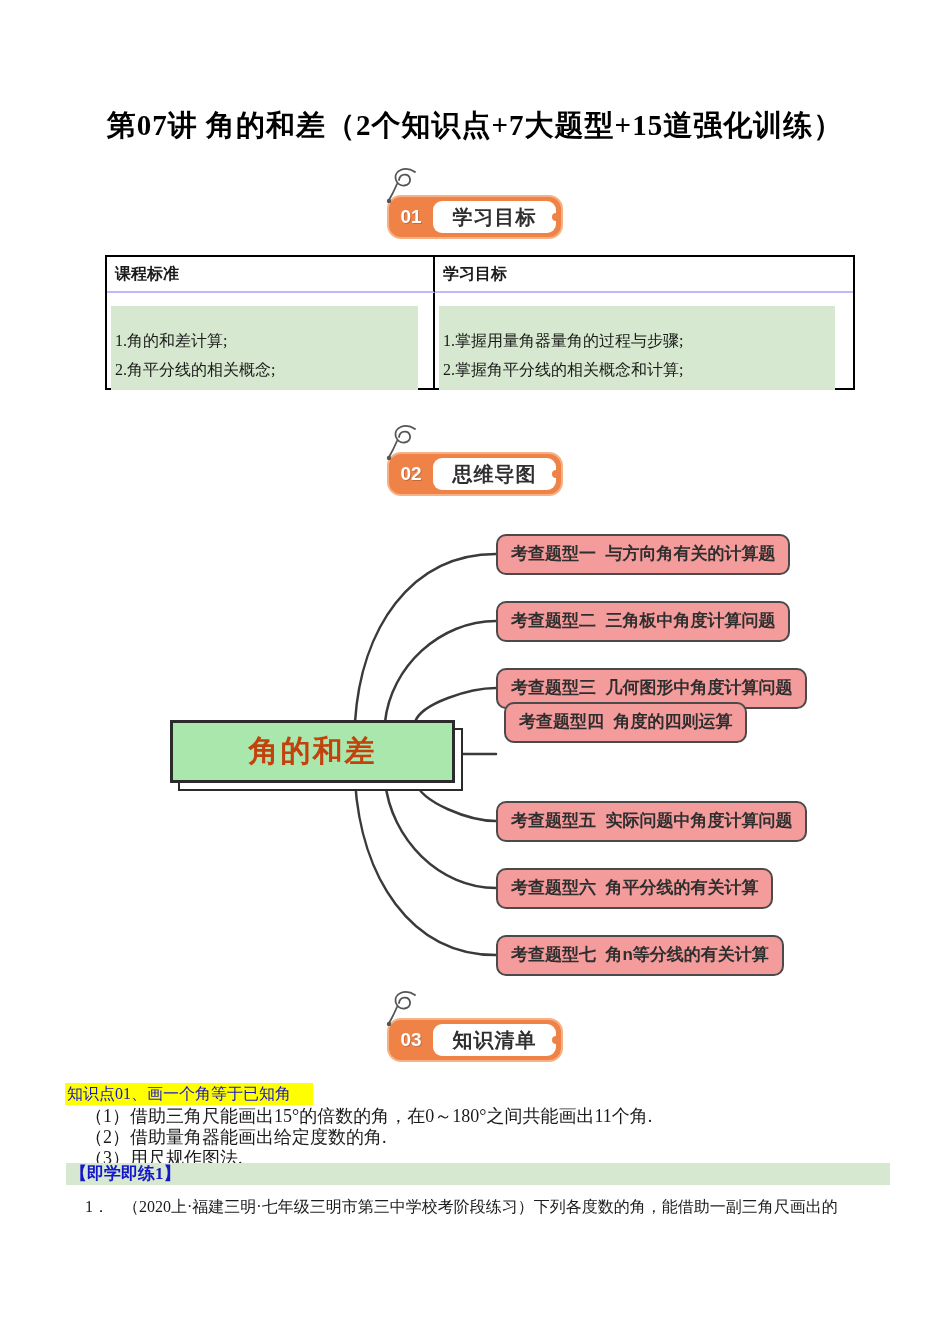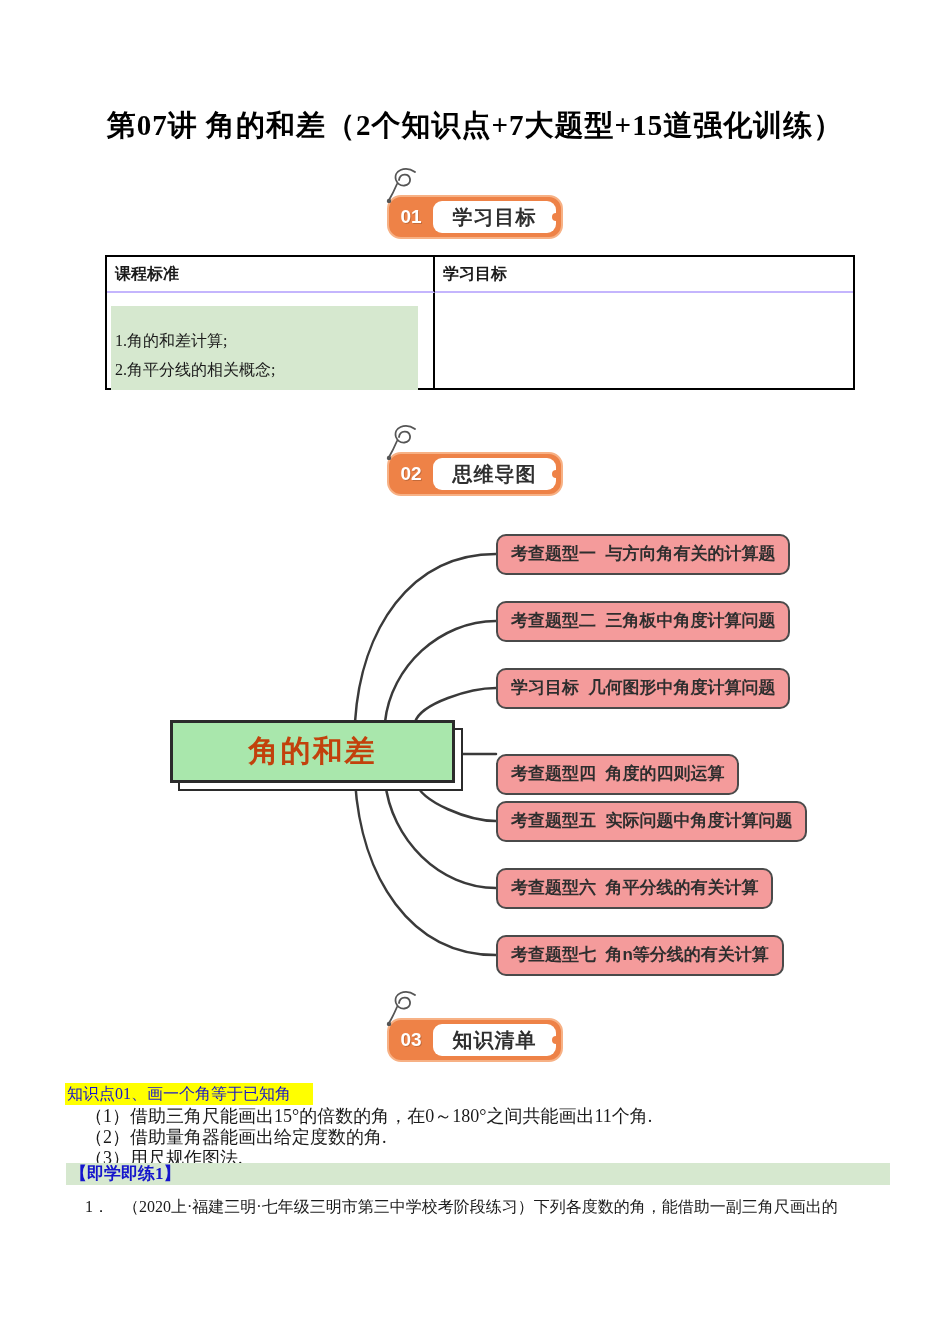--- a/index.html
+++ b/index.html
@@ -114,20 +114,26 @@
 
   <div class="std-table">
     <div class="std-th col-l">课程标准</div>
     <div class="std-th col-r">学习目标</div>
     <div class="std-td col-l">
       <div class="hl-block">
         <div class="hl-line">1.角的和差计算;</div>
         <div class="hl-line">2.角平分线的相关概念;</div>
       </div>
     </div>
+    <div class="std-td col-r">
+      <div class="hl-block">
+        <div class="hl-line">1.掌握用量角器量角的过程与步骤;</div>
+        <div class="hl-line">2.掌握角平分线的相关概念和计算;</div>
+      </div>
+    </div>
   </div>
 
   <div class="badge" style="top:452px">
     <svg class="spiral" width="34" height="36" viewBox="0 0 34 36">
       <path d="M30,5 C20,-2 8,4 11,13 C14,21 26,20 25,12 C24,6 15,6 14,13 M12,17 C9,24 7,28 4,33" fill="none" stroke="#555" stroke-width="1.8" stroke-linecap="round"></path>
       <circle cx="4" cy="34" r="2.2" fill="#555"></circle>
     </svg>
     <div class="badge-number">02</div>
     <div class="badge-pill">思维导图</div>
   </div>
@@ -139,22 +145,22 @@
       <path d="M460,234 L496,234" fill="none" stroke="#3A3A3A" stroke-width="2.5" stroke-linecap="round"></path>
       <path d="M415,261 C421,283 470,301 496,301" fill="none" stroke="#3A3A3A" stroke-width="2.5" stroke-linecap="round"></path>
       <path d="M385,261 C391,319.85 440,368 496,368" fill="none" stroke="#3A3A3A" stroke-width="2.5" stroke-linecap="round"></path>
       <path d="M355,261 C361,356.7 410,435 496,435" fill="none" stroke="#3A3A3A" stroke-width="2.5" stroke-linecap="round"></path>
     </svg>
   <div class="mm-root-shadow"></div>
   <div class="mm-root">角的和差</div>
   <div id="mm-branches">
       <div class="mm-branch" style="top: 534px;">考查题型一  与方向角有关的计算题</div>
       <div class="mm-branch" style="top: 601px;">考查题型二  三角板中角度计算问题</div>
-      <div class="mm-branch" style="top: 668px;">学习目标  几何图形中角度计算问题</div>
-      <div class="mm-branch" style="top: 754px;">考查题型四  角度的四则运算</div>
+      <div class="mm-branch" style="top: 668px;">考查题型三  几何图形中角度计算问题</div>
+      <div class="mm-branch" style="top: 702px; margin-left: 8px;">考查题型四  角度的四则运算</div>
       <div class="mm-branch" style="top: 801px;">考查题型五  实际问题中角度计算问题</div>
       <div class="mm-branch" style="top: 868px;">考查题型六  角平分线的有关计算</div>
       <div class="mm-branch" style="top: 935px;">考查题型七  角n等分线的有关计算</div>
     </div>
 
   <div class="badge" style="top:1018px">
     <svg class="spiral" width="34" height="36" viewBox="0 0 34 36">
       <path d="M30,5 C20,-2 8,4 11,13 C14,21 26,20 25,12 C24,6 15,6 14,13 M12,17 C9,24 7,28 4,33" fill="none" stroke="#555" stroke-width="1.8" stroke-linecap="round"></path>
       <circle cx="4" cy="34" r="2.2" fill="#555"></circle>
     </svg>

